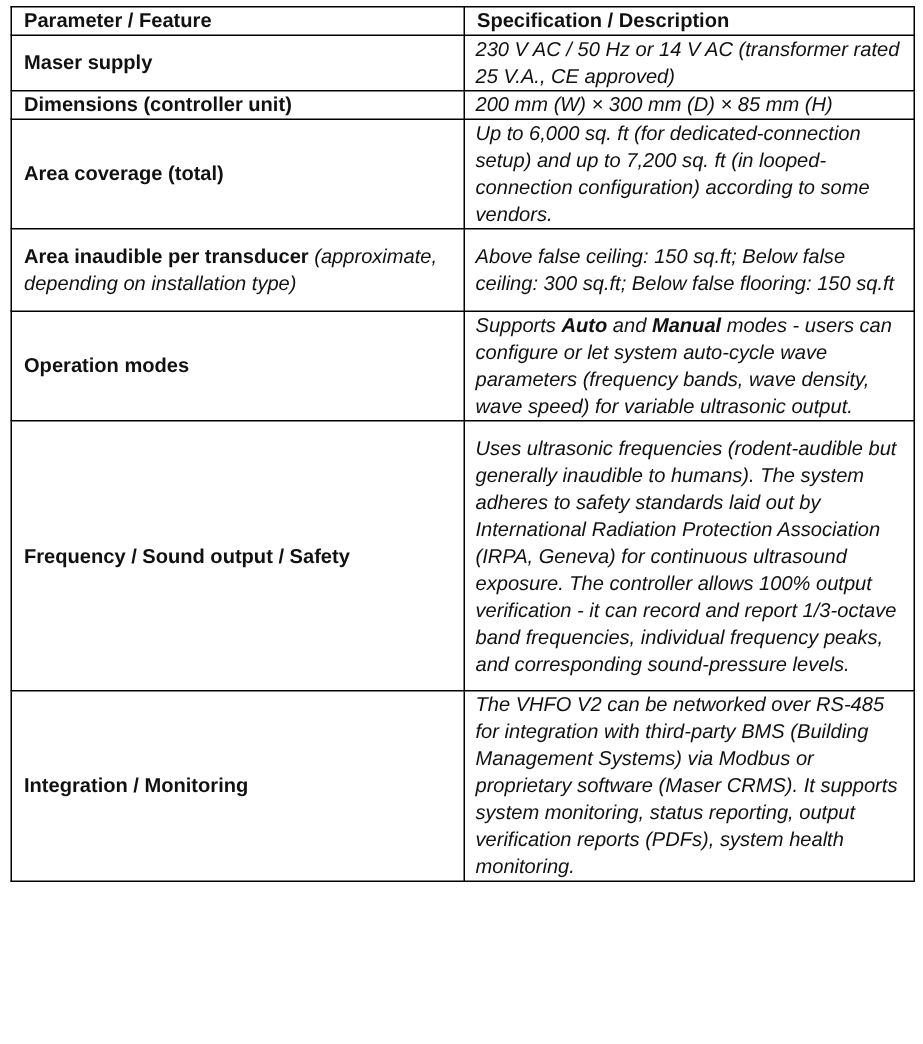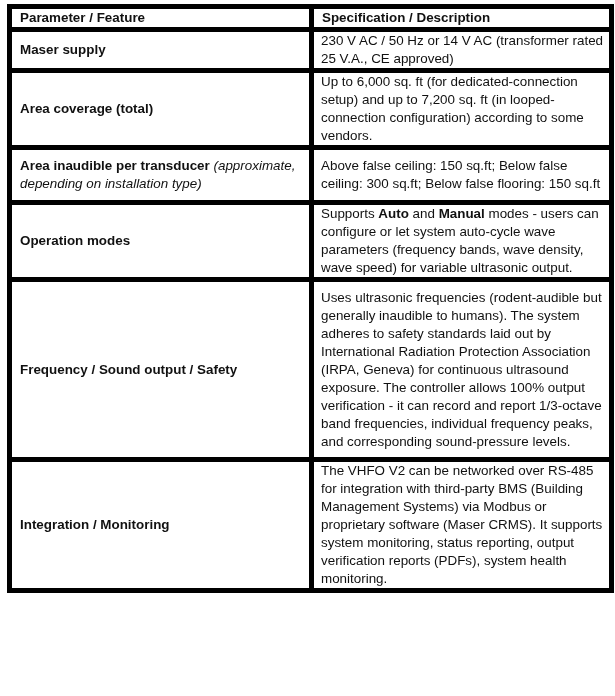--- a/index.html
+++ b/index.html
@@ -21,35 +21,36 @@
       top: 4px;
       width: 602px;
       border-collapse: collapse;
       table-layout: fixed;
       font-size: 13.4px;
       line-height: 18px;
     }
     table.spec col.c1 { width: 302px; }
     table.spec col.c2 { width: 300px; }
     table.spec td, table.spec th {
-      border: 5px solid #000000;
+      border: 1px solid #000000;
       padding: 0 6px 0 8px;
       vertical-align: middle;
       text-align: left;
     }
     table.spec th {
       font-weight: bold;
       height: 18px;
     }
     table.spec td.param {
       font-weight: bold;
     }
     table.spec td.desc {
       padding-left: 7px;
       padding-right: 4px;
+      font-style: italic;
     }
     .note {
       font-weight: normal;
       font-style: italic;
     }
     b { font-weight: bold; }
   </style>
 </head>
 <body>
 
@@ -61,20 +62,24 @@
   <thead>
     <tr>
       <th>Parameter / Feature</th>
       <th>Specification / Description</th>
     </tr>
   </thead>
   <tbody>
     <tr style="height:37px">
       <td class="param">Maser supply</td>
       <td class="desc">230 V AC / 50 Hz or 14 V AC (transformer rated 25 V.A., CE approved)</td>
+    </tr>
+    <tr style="height:18px">
+      <td class="param">Dimensions (controller unit)</td>
+      <td class="desc">200 mm (W) × 300 mm (D) × 85 mm (H)</td>
     </tr>
     <tr style="height:73px">
       <td class="param">Area coverage (total)</td>
       <td class="desc">Up to 6,000 sq. ft (for dedicated-connection setup) and up to 7,200 sq. ft (in looped-connection configuration) according to some vendors.</td>
     </tr>
     <tr style="height:55px">
       <td class="param">
         <span>Area inaudible per transducer</span>
         <span class="note">(approximate, depending on installation type)</span>
       </td>

